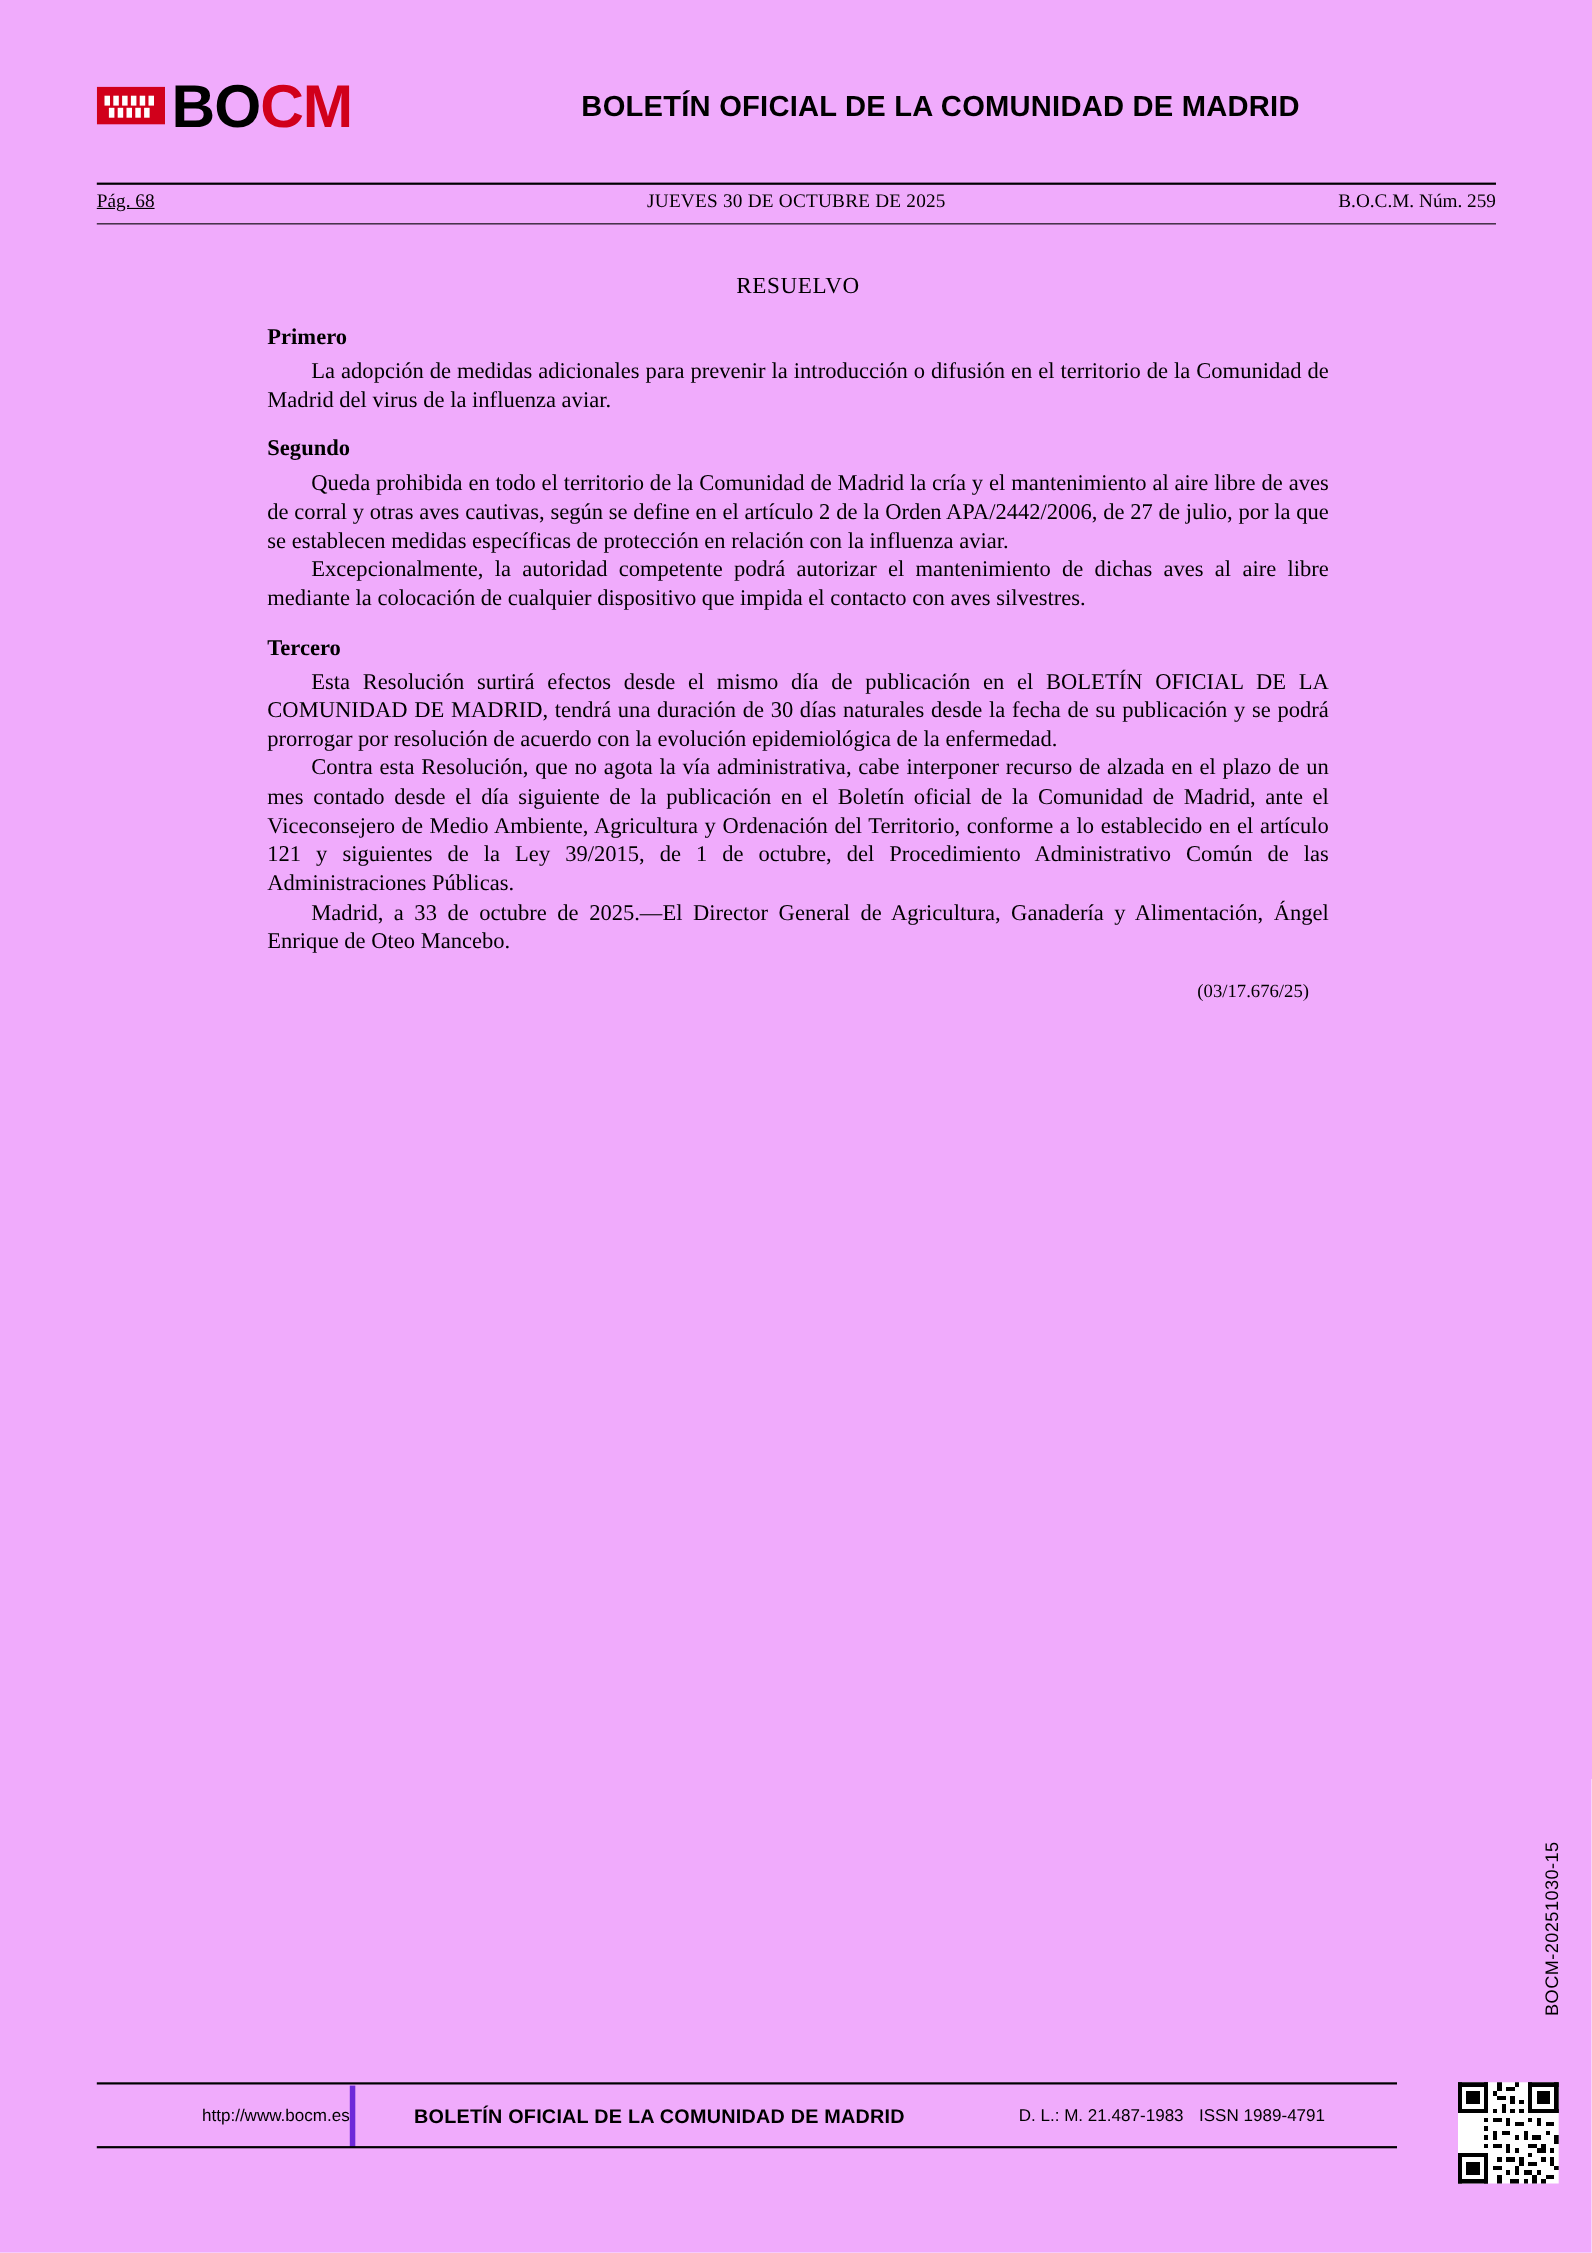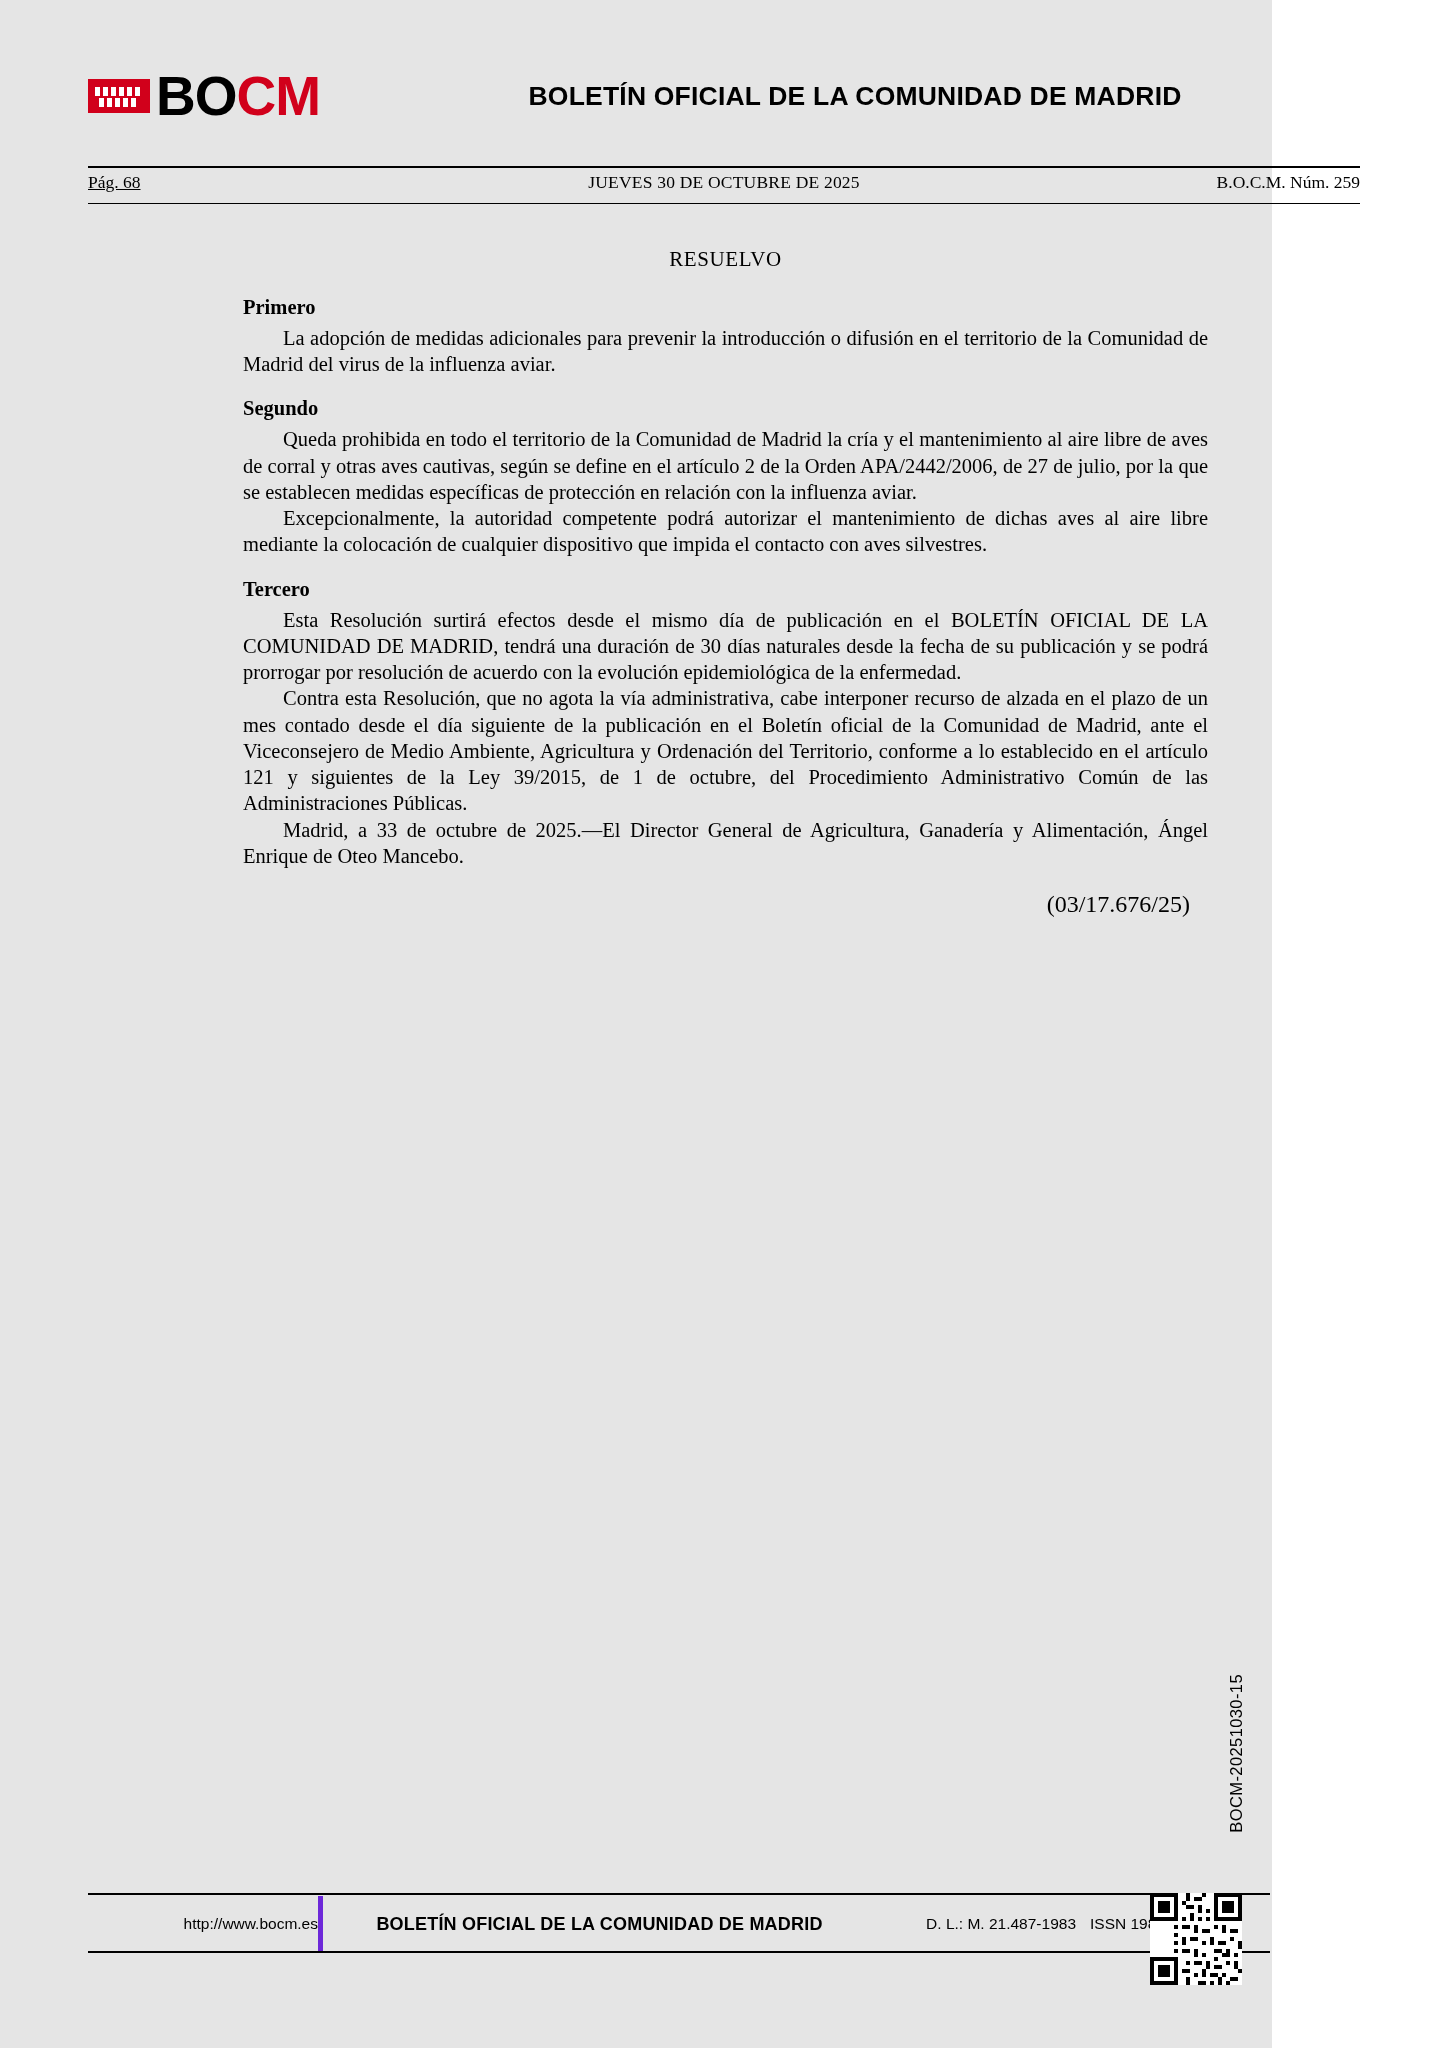--- a/index.html
+++ b/index.html
@@ -12,23 +12,23 @@
     height: 2048px;
     position: relative;
     font-family: "Liberation Serif", serif;
     color: #000000;
     overflow: hidden;
   }
 
   .page {
     position: absolute;
     left: 0; top: 0;
-    width: 1272px;
+    width: 1447px;
     height: 2048px;
-    background: #e5e5e5;
+    background: #f0abfc;
   }
 
   
   .masthead {
     position: absolute;
     left: 88px;
     top: 60px;
     width: 1272px;
     height: 72px;
     display: flex;
@@ -132,21 +132,21 @@
     hyphens: auto;
   }
   p.body + p.body { margin-top: 0; }
   p.gap { margin-top: 16px; }
   .sign {
     margin-top: 22px;
   }
   .refnum {
     margin-top: 22px;
     text-align: right;
-    font-size: 24px;
+    font-size: 17px;
     padding-right: 18px;
   }
 
   
   .side-code {
     position: absolute;
     right: 26px;
     bottom: 215px;
     font-family: "Liberation Sans", sans-serif;
     font-size: 16.5px;

